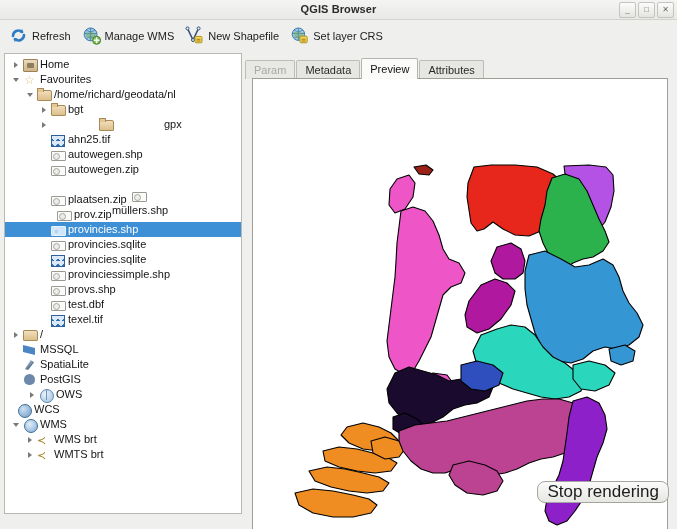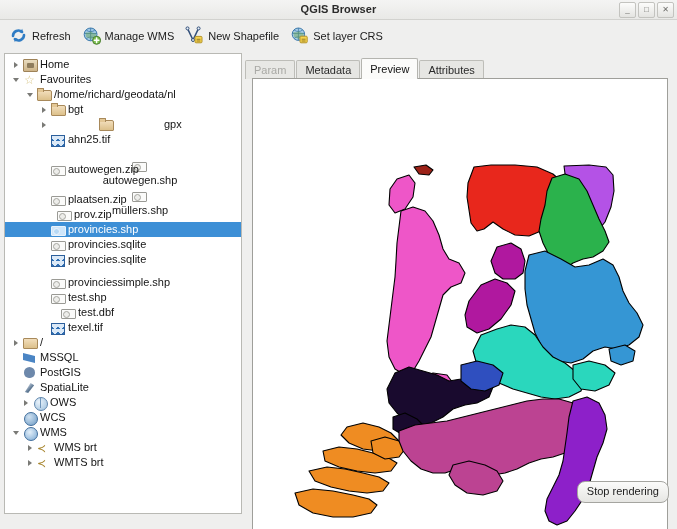--- a/index.html
+++ b/index.html
@@ -176,21 +176,21 @@
     background:#fbfbfa;border-color:#b4b4af;color:#111;height:20px;line-height:20px;
     position:relative;z-index:3;
   }
   .preview-box{
     position:absolute;left:7px;top:25px;width:414px;height:450px;
     background:#ffffff;border:1px solid #9f9f9a;overflow:hidden;
   }
   .map-canvas{position:absolute;left:0;top:0;width:100%;height:100%;}
   .stop-btn{
     position:absolute;right:4px;bottom:-41px;height:20px;padding:0 9px;
-    line-height:19px;font-size:11px;color:#1c1c1c;
+    line-height:19px;font-size:17px;color:#1c1c1c;
     background:linear-gradient(to bottom,#fbfbfa,#e6e6e3);
     border:1px solid #a5a5a0;border-radius:8px;text-align:center;
   }
   .btnbar{
     position:absolute;left:245px;top:478px;width:428px;height:26px;
   }
   .btnbar .stop-btn{position:absolute;right:4px;top:3px;bottom:auto;}
 </style>
 </head>
 <body>
@@ -299,39 +299,39 @@
           </span>
           <span class="row-label">gpx</span>
         </div>
         <div class="row" style="padding-left: 34px;">
           <span class="row-arrow"></span>
           <span class="row-icon">
             <span class="ic-raster"></span>
           </span>
           <span class="row-label">ahn25.tif</span>
         </div>
+        <div class="row" style="padding-left: 34px;">
+          <span class="row-arrow"></span>
+          <span class="row-icon">
+            <span class="ic-shp"></span>
+          </span>
+          <span class="row-label">autowegen.shp</span>
+        </div>
+        <div class="row" style="padding-left: 34px;">
+          <span class="row-arrow"></span>
+          <span class="row-icon">
+            <span class="ic-shp"></span>
+          </span>
+          <span class="row-label">autowegen.zip</span>
+        </div>
         <div class="row" style="padding-left: 34px; flex-direction: column;">
           <span class="row-arrow"></span>
           <span class="row-icon">
             <span class="ic-shp"></span>
           </span>
-          <span class="row-label">autowegen.shp</span>
-        </div>
-        <div class="row" style="padding-left: 34px;">
-          <span class="row-arrow"></span>
-          <span class="row-icon">
-            <span class="ic-shp"></span>
-          </span>
-          <span class="row-label">autowegen.zip</span>
-        </div>
-        <div class="row" style="padding-left: 34px; flex-direction: column;">
-          <span class="row-arrow"></span>
-          <span class="row-icon">
-            <span class="ic-shp"></span>
-          </span>
           <span class="row-label">müllers.shp</span>
         </div>
         <div class="row" style="padding-left: 34px;">
           <span class="row-arrow"></span>
           <span class="row-icon">
             <span class="ic-shp"></span>
           </span>
           <span class="row-label">plaatsen.zip</span>
         </div>
         <div class="row" style="padding-left: 40px;">
@@ -355,35 +355,35 @@
           </span>
           <span class="row-label">provincies.sqlite</span>
         </div>
         <div class="row" style="padding-left: 34px;">
           <span class="row-arrow"></span>
           <span class="row-icon">
             <span class="ic-raster"></span>
           </span>
           <span class="row-label">provincies.sqlite</span>
         </div>
-        <div class="row" style="padding-left: 34px; margin-top: 8px;">
+        <div class="row" style="padding-left: 34px;">
           <span class="row-arrow"></span>
           <span class="row-icon">
             <span class="ic-shp"></span>
           </span>
           <span class="row-label">provinciessimple.shp</span>
         </div>
         <div class="row" style="padding-left: 34px;">
           <span class="row-arrow"></span>
           <span class="row-icon">
             <span class="ic-shp"></span>
           </span>
-          <span class="row-label">test.shp</span>
-        </div>
-        <div class="row" style="padding-left: 44px;">
+          <span class="row-label">provs.shp</span>
+        </div>
+        <div class="row" style="padding-left: 34px;">
           <span class="row-arrow"></span>
           <span class="row-icon">
             <span class="ic-shp"></span>
           </span>
           <span class="row-label">test.dbf</span>
         </div>
         <div class="row" style="padding-left: 34px;">
           <span class="row-arrow"></span>
           <span class="row-icon">
             <span class="ic-raster"></span>
@@ -400,39 +400,39 @@
         <div class="row" style="padding-left: 6px;">
           <span class="row-arrow"></span>
           <span class="row-icon">
             <span class="ic-mssql"></span>
           </span>
           <span class="row-label">MSSQL</span>
         </div>
         <div class="row" style="padding-left: 6px;">
           <span class="row-arrow"></span>
           <span class="row-icon">
+            <span class="ic-slite"></span>
+          </span>
+          <span class="row-label">SpatiaLite</span>
+        </div>
+        <div class="row" style="padding-left: 6px;">
+          <span class="row-arrow"></span>
+          <span class="row-icon">
             <span class="ic-pg"></span>
           </span>
           <span class="row-label">PostGIS</span>
         </div>
-        <div class="row" style="padding-left: 6px;">
-          <span class="row-arrow"></span>
-          <span class="row-icon">
-            <span class="ic-slite"></span>
-          </span>
-          <span class="row-label">SpatiaLite</span>
-        </div>
-        <div class="row" style="padding-left: 16px;">
+        <div class="row" style="padding-left: 22px;">
           <span class="row-arrow collapsed"></span>
           <span class="row-icon">
             <span class="ic-globe"></span>
           </span>
           <span class="row-label">OWS</span>
         </div>
-        <div class="row" style="padding-left: 6px; text-align: right;">
+        <div class="row" style=" text-align: right;">
           <span class="row-arrow"></span>
           <span class="row-icon">
             <span class="ic-globe-dark"></span>
           </span>
           <span class="row-label">WCS</span>
         </div>
         <div class="row" style="padding-left: 6px;">
           <span class="row-arrow expanded"></span>
           <span class="row-icon">
             <span class="ic-wms"></span>

